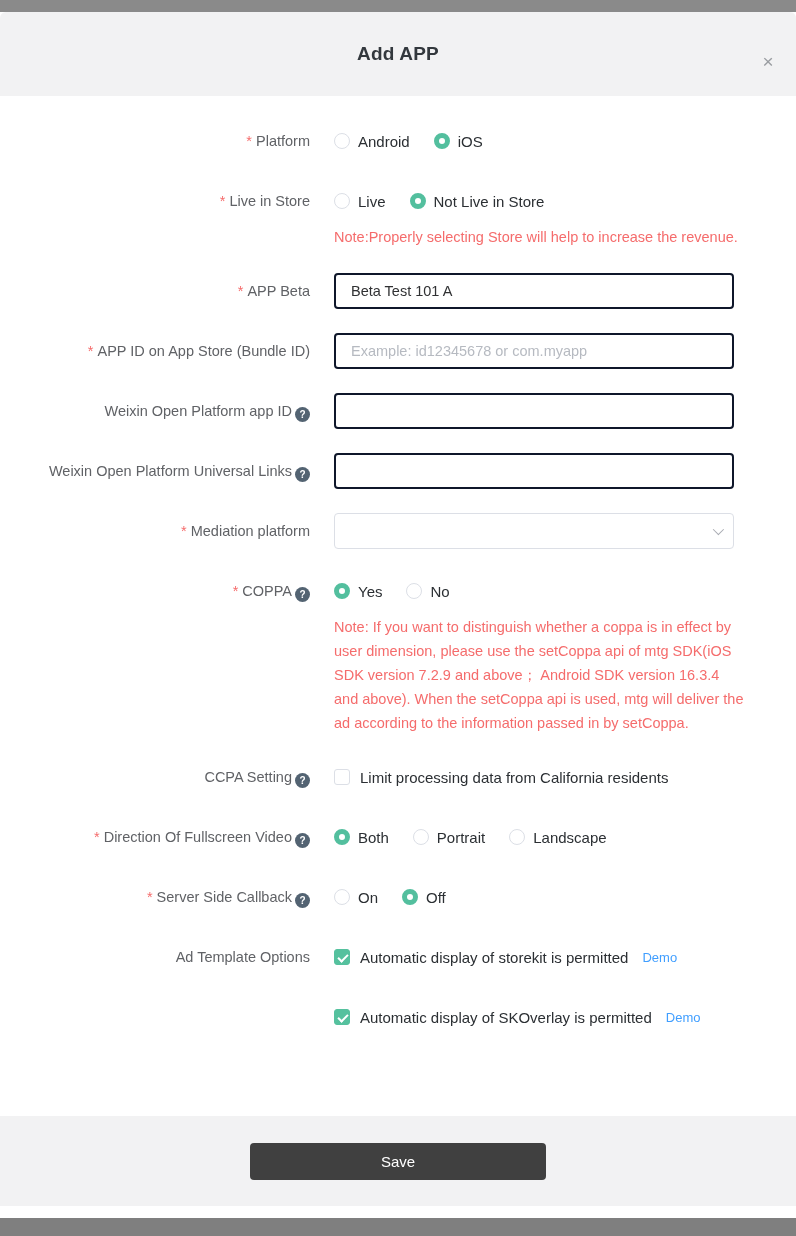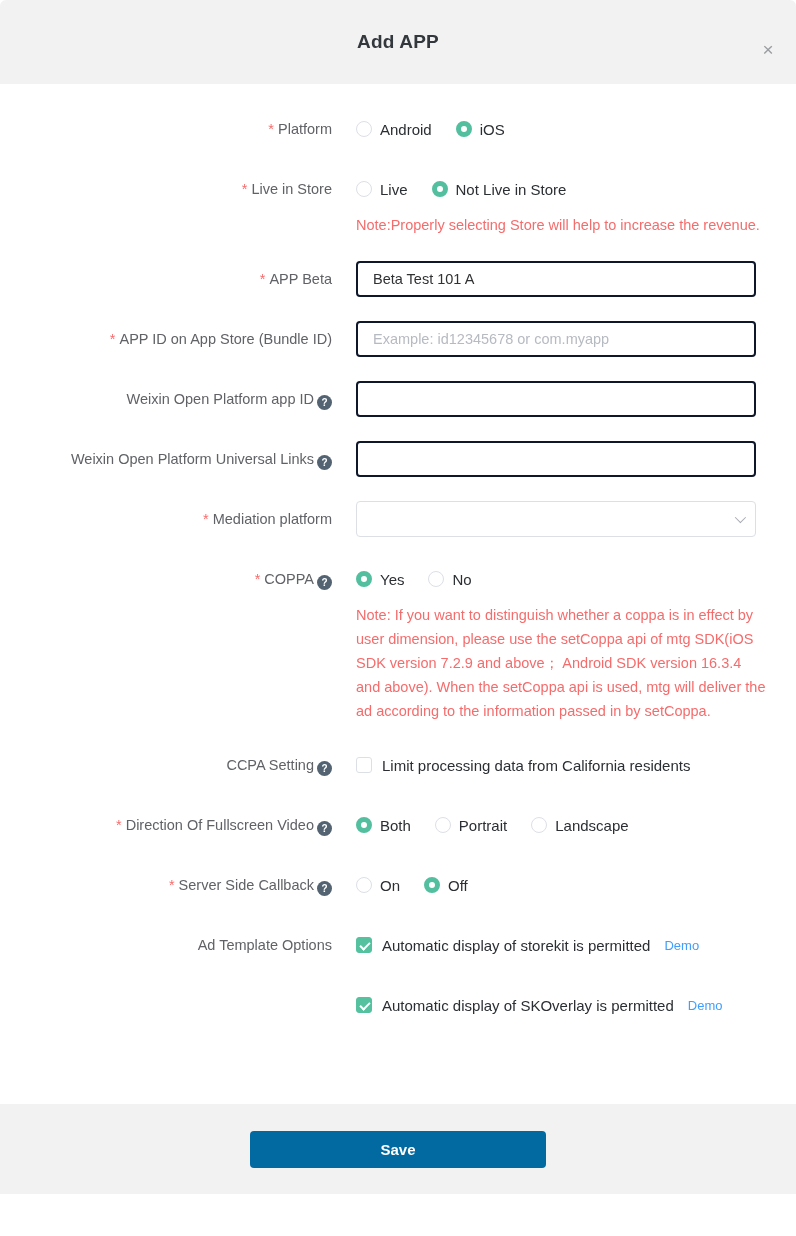--- a/index.html
+++ b/index.html
@@ -1,41 +1,41 @@
 <!DOCTYPE html>
 <html><head>
 <meta charset="utf-8">
 <style>
   * { margin:0; padding:0; box-sizing:border-box; }
   html,body { width:796px; }
   body {
     font-family:"Liberation Sans","DejaVu Sans",sans-serif;
     font-size:14px; color:#303133; background:#fff;
   }
-  .page { width:796px; height:1236px; display:flex; flex-direction:row; overflow:hidden; }
+  .page { width:796px; height:1236px; display:flex; flex-direction:column; overflow:hidden; }
 
   .top-bar { height:12px; background:#8a8a8a; flex:0 0 auto; }
   .bottom-bar { height:18px; background:#7f7f7f; flex:0 0 auto; }
 
   .modal { flex:1 1 auto; display:flex; flex-direction:column; background:#fff; }
 
   .modal-header {
     height:84px; background:#f2f2f3; position:relative;
     display:flex; align-items:center; justify-content:center;
     border-radius:6px 6px 0 0;
   }
   .modal-title { font-size:19px; font-weight:700; color:#33383d; letter-spacing:.2px; }
   .modal-close {
     position:absolute; right:16px; top:38px; width:24px; height:24px;
     font-size:19px; color:#9a9da1; line-height:24px; text-align:center; cursor:pointer;
   }
 
   .modal-body { padding-top:27px; background:#fff; }
 
-  .form-row { display:flex; margin-bottom:24px;margin-left:22px; }
+  .form-row { display:flex; margin-bottom:24px; }
   .row-label {
     width:310px; flex:0 0 310px; text-align:right; padding-right:0;
     color:#606266; line-height:36px; font-size:14.5px;
   }
   .req { color:#f56c6c; margin-right:4px; }
   .row-control { margin-left:24px; flex:1 1 auto; }
 
   .qicon {
     display:inline-block; width:15px; height:15px; border-radius:50%;
     background:#536372; color:#fff; font-size:10px; font-weight:700;
@@ -90,22 +90,22 @@
 
   .demo-link { color:#409eff; margin-left:14px; font-size:13px; cursor:pointer; text-decoration:none; }
 
   .sub-row { margin-top:24px; }
 
   .modal-footer {
     margin-top:57px; height:90px; background:#f2f2f3;
     display:flex; align-items:flex-start; justify-content:center;
   }
   .save-btn {
-    margin-top:27px; width:296px; height:37px; background:#0369a1; border:none;
-    border-radius:4px; color:#fff; font-size:15px; font-weight:700; cursor:pointer;
+    margin-top:27px; width:296px; height:37px; background:#404040; border:none;
+    border-radius:4px; color:#fff; font-size:15px; font-weight:400; cursor:pointer;
     font-family:"Liberation Sans","DejaVu Sans",sans-serif;
   }
 </style>
 </head>
 <body>
 
 <div class="page">
   <div class="top-bar"></div>
 
   <div class="modal">

